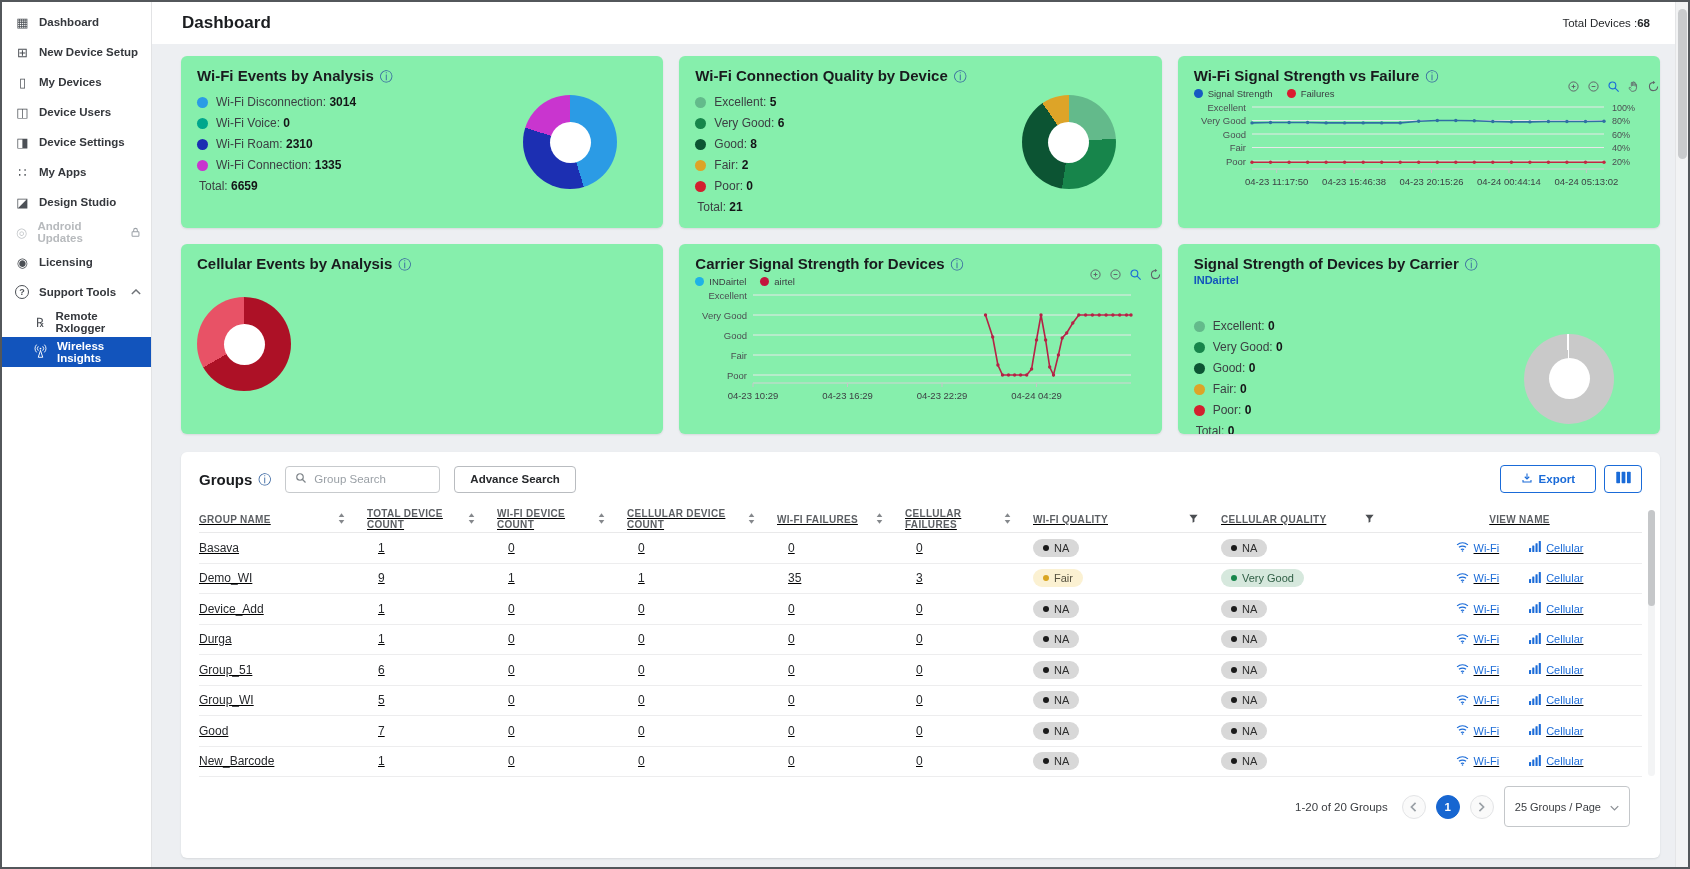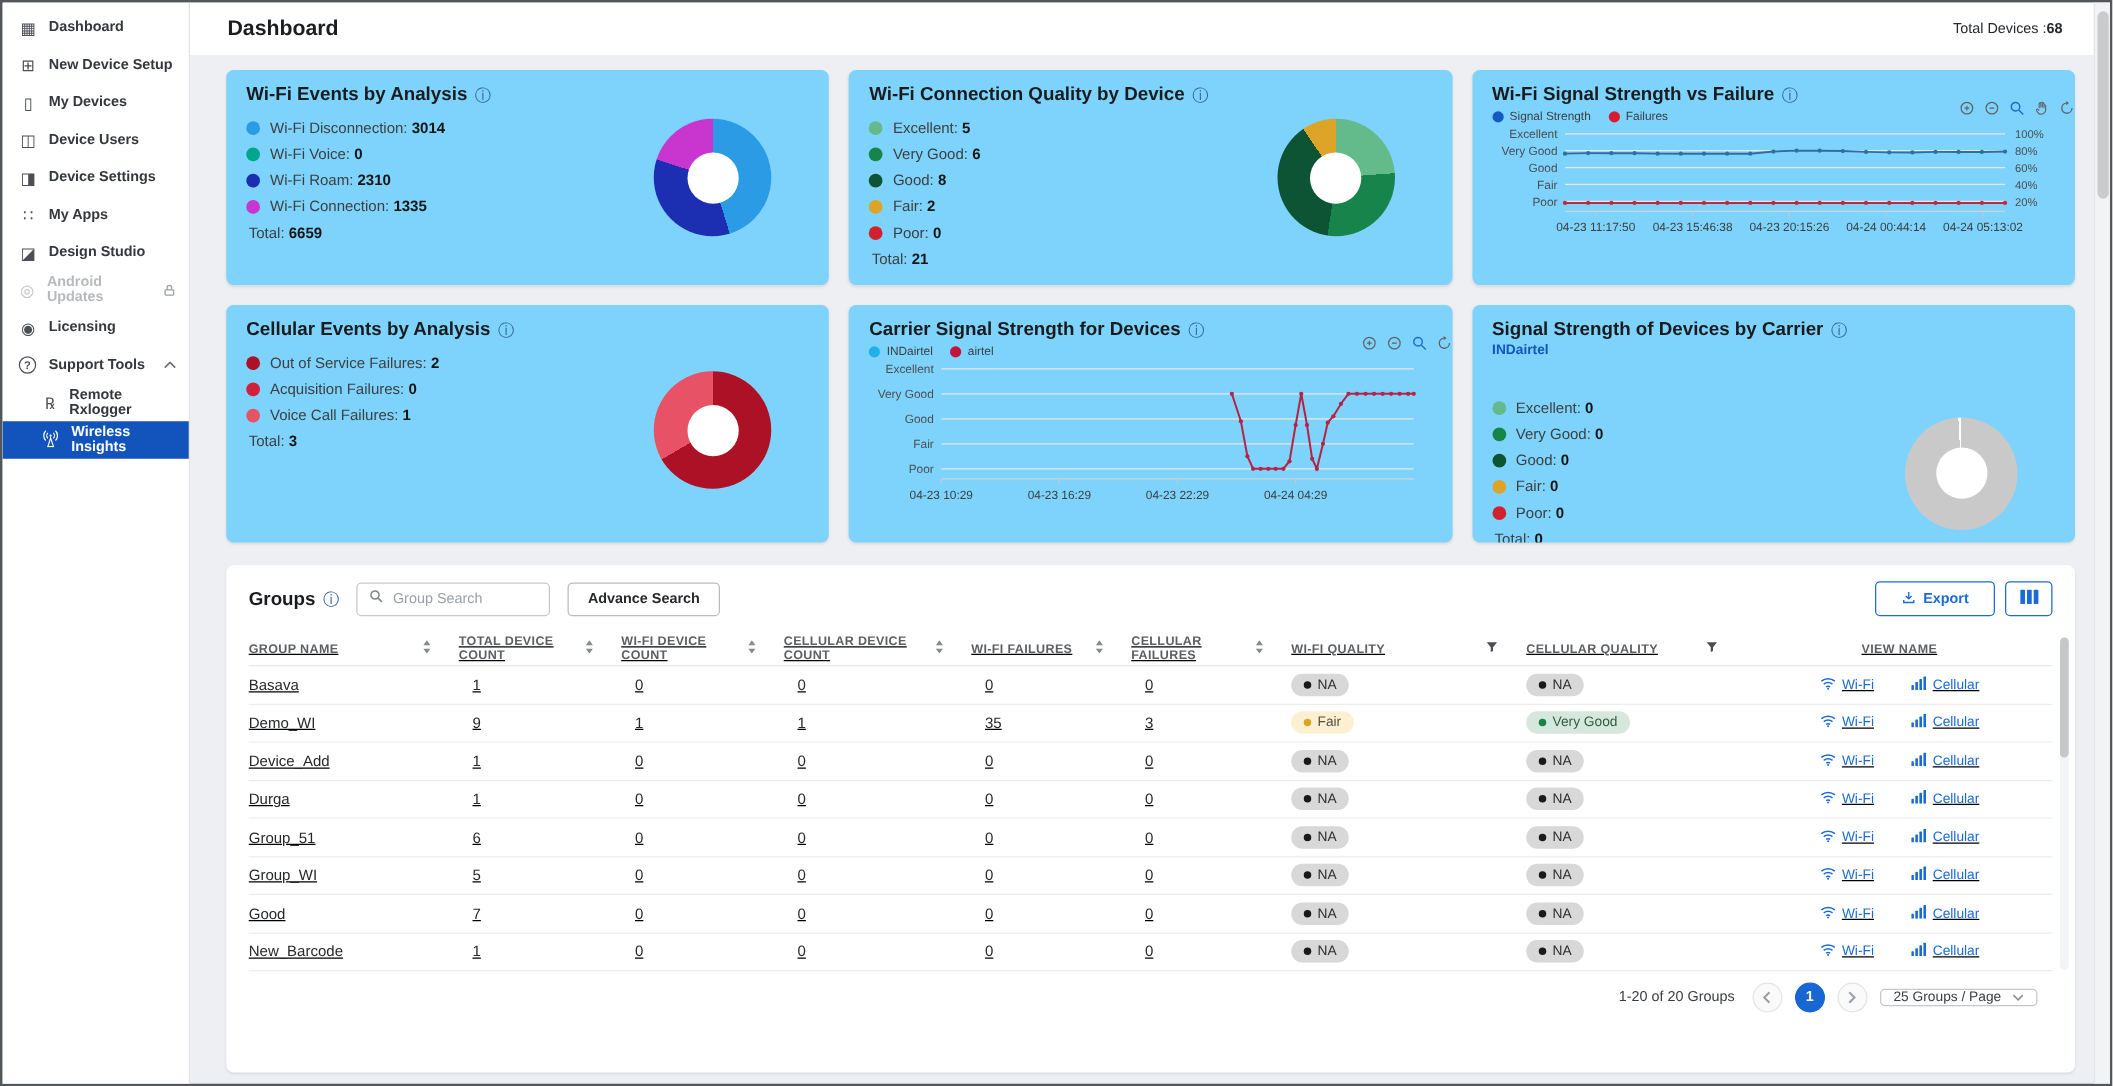--- a/index.html
+++ b/index.html
@@ -26,21 +26,21 @@
   
   .main { flex:1; display:flex; flex-direction:column; min-width:0; }
   .topbar { height:42px; background:#fff; display:flex; align-items:center;
     justify-content:space-between; padding:0 38px 0 30px; flex-shrink:0; }
   .page-title { font-size:17px; font-weight:700; color:#1b1d20; }
   .total-devices { font-size:11.5px; color:#26282b; }
   .total-devices b { font-weight:700; }
 
   .content { flex:1; padding:12px 28px 8px 29px; overflow:hidden; }
   .cards-grid { display:grid; grid-template-columns:1fr 1fr 1fr; gap:16px; }
-  .card { background:#7dd3fc; border-radius:6px; padding:11px 0 8px 16px;
+  .card { background:#86efac; border-radius:6px; padding:11px 0 8px 16px;
     box-shadow:0 1px 2px rgba(60,64,67,.12); overflow:hidden; }
   .card.r1 { height:172px; } .card.r2 { height:190px; }
   .card-title-row { display:flex; align-items:center; gap:6px; }
   .card-title { font-size:15px; font-weight:700; color:#191b1e; }
   .info-icon { color:#35639f; font-size:13px; line-height:1; margin-top:1px; }
   .card-subtitle { font-size:11px; font-weight:700; color:#1254bc; margin-top:2px; }
 
   .donut-body { display:flex; justify-content:space-between; align-items:flex-start; margin-top:11px; }
   .legend { font-size:12px; color:#3c4043; }
   .legend-row { display:flex; align-items:center; gap:8px; margin-bottom:7px; }
@@ -99,21 +99,21 @@
   .view-link { color:#1a6bd8; font-size:11px; display:flex; align-items:center;
     gap:5px; cursor:pointer; text-decoration:none; }
 
   .tbl-footer { display:flex; align-items:center; justify-content:flex-end; gap:10px;
     margin-top:9px; padding-right:12px; }
   .range-text { font-size:11.5px; color:#3a3d41; margin-right:4px; }
   .pg-circle { width:24px; height:24px; border-radius:50%; display:flex; align-items:center;
     justify-content:center; background:#fafafa; border:1px solid #e3e4e6; cursor:pointer; }
   .pg-circle.active { background:#1766d1; border-color:#1766d1; color:#fff;
     font-size:11.5px; font-weight:700; }
-  .page-size { height:14px; border:1px solid #c4c7ca; border-radius:4px; display:flex;
+  .page-size { height:41px; border:1px solid #c4c7ca; border-radius:4px; display:flex;
     align-items:center; gap:9px; padding:0 10px; font-size:11px; color:#3a3d41;
     background:#fff; cursor:pointer; }
 
   .tbl-scrollbar { position:absolute; right:5px; top:58px; width:7px; height:266px;
     background:#f3f4f5; border-radius:4px; }
   .tbl-scrollbar .thumb { width:7px; height:96px; background:#c5c7c9; border-radius:4px; }
   .win-scrollbar { position:absolute; right:0; top:0; width:13px; height:100%;
     background:#f2f3f4; border-left:1px solid #e4e5e7; z-index:5; }
   .win-scrollbar .thumb { position:absolute; top:7px; left:2px; width:9px; height:150px;
     background:#c9cbcd; border-radius:5px; }
@@ -390,35 +390,20 @@
                 <circle cx="410.0" cy="63.3" r="1.7" fill="#c22742"></circle>
               </svg></div>
         </div>
 
         <div class="card r2">
           <div class="card-title-row">
             <span class="card-title">Cellular Events by Analysis</span>
             <span class="info-icon">ⓘ</span>
           </div>
           <div class="donut-body">
-            <div class="legend">
-                <div class="legend-row">
-                  <span class="dot" style="background:#ad1126"></span>
-                  <span>Out of Service Failures: <b>2</b></span>
-                </div>
-                <div class="legend-row">
-                  <span class="dot" style="background:#d2203a"></span>
-                  <span>Acquisition Failures: <b>0</b></span>
-                </div>
-                <div class="legend-row">
-                  <span class="dot" style="background:#e85266"></span>
-                  <span>Voice Call Failures: <b>1</b></span>
-                </div>
-                <div class="legend-total">Total: <b>3</b></div>
-              </div>
             <div class="donut-ring" style="margin-top: 14px; background: conic-gradient(rgb(173, 17, 38) 0deg, rgb(173, 17, 38) 240deg, rgb(232, 82, 102) 240deg, rgb(232, 82, 102) 360deg);">
                 <div class="hole"></div>
               </div>
           </div>
         </div>
 
         <div class="card r2">
           <div class="card-title-row">
             <span class="card-title">Carrier Signal Strength for Devices</span>
             <span class="info-icon">ⓘ</span>

